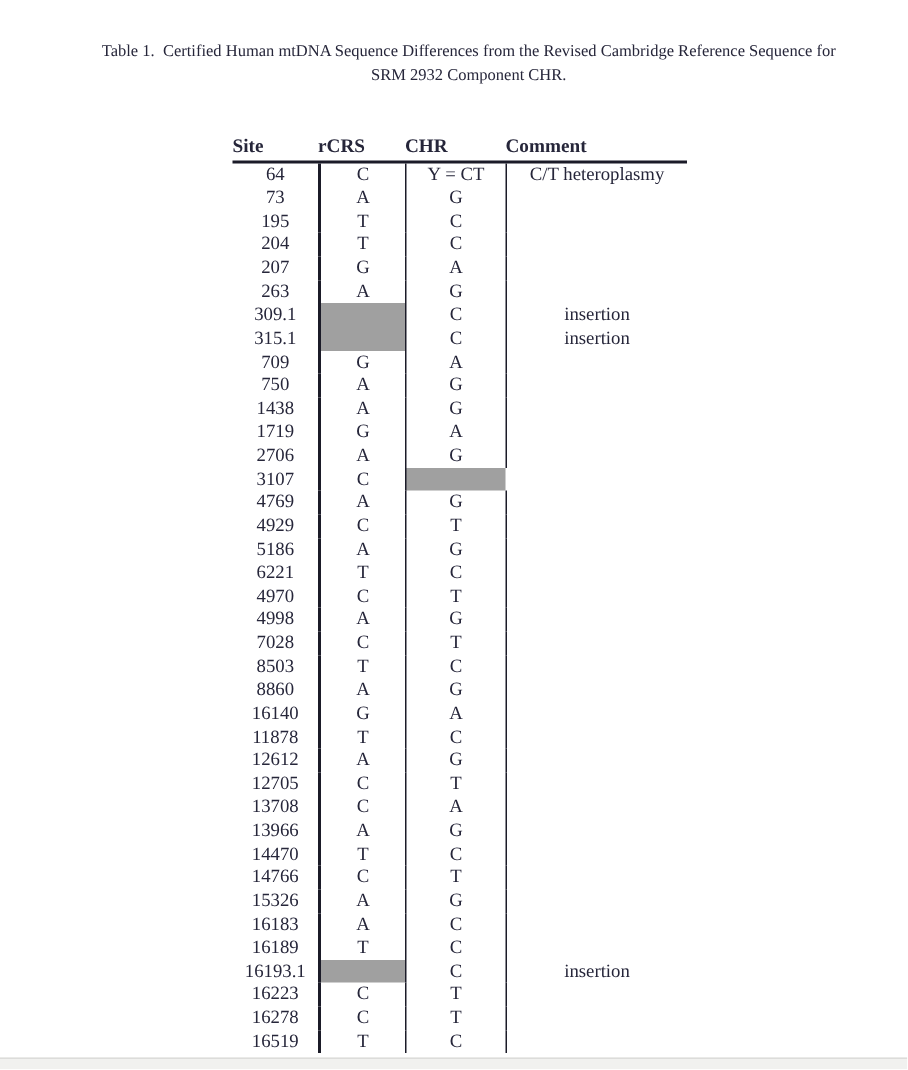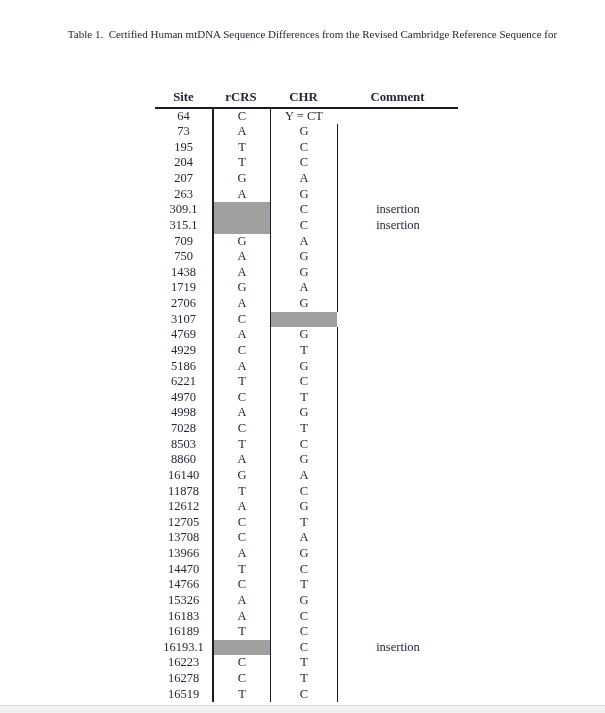--- a/index.html
+++ b/index.html
@@ -36,21 +36,21 @@
 
   .thead {
     display: grid;
     grid-template-columns: 57px 58px 67px 121px;
     height: 18.5px;
     font-weight: bold;
     font-size: 12.8px;
     line-height: 15px;
     border-bottom: 2.5px solid #1b1b28;
   }
-  .thead .hc { text-align: center; }
+  .thead .hc { }
 
   .tbody .row {
     display: grid;
     grid-template-columns: 57px 58px 67px 121px;
     height: 15.64px;
   }
 
   .cell {
     text-align: center;
     font-size: 12.5px;
@@ -73,34 +73,36 @@
     border-top: 1px solid #dcdcda;
   }
 </style>
 </head>
 <body>
 
 <div class="page">
 
   <div class="caption">
     <div>Table 1.&nbsp; Certified Human mtDNA Sequence Differences from the Revised Cambridge Reference Sequence for</div>
+    <div>SRM 2932 Component CHR.</div>
   </div>
 
   <div class="tbl">
     <div class="thead">
       <div class="hc">Site</div>
       <div class="hc">rCRS</div>
       <div class="hc">CHR</div>
       <div class="hc">Comment</div>
     </div>
     <div class="tbody" id="tbody">
   <div class="row">
     <div class="cell c-site">64</div>
     <div class="cell c-rcrs">C</div>
     <div class="cell c-chr">Y = CT</div>
+    <div class="cell c-comment">C/T heteroplasmy</div>
   </div>
 
   <div class="row">
     <div class="cell c-site">73</div>
     <div class="cell c-rcrs">A</div>
     <div class="cell c-chr">G</div>
     <div class="cell c-comment"></div>
   </div>
 
   <div class="row">

